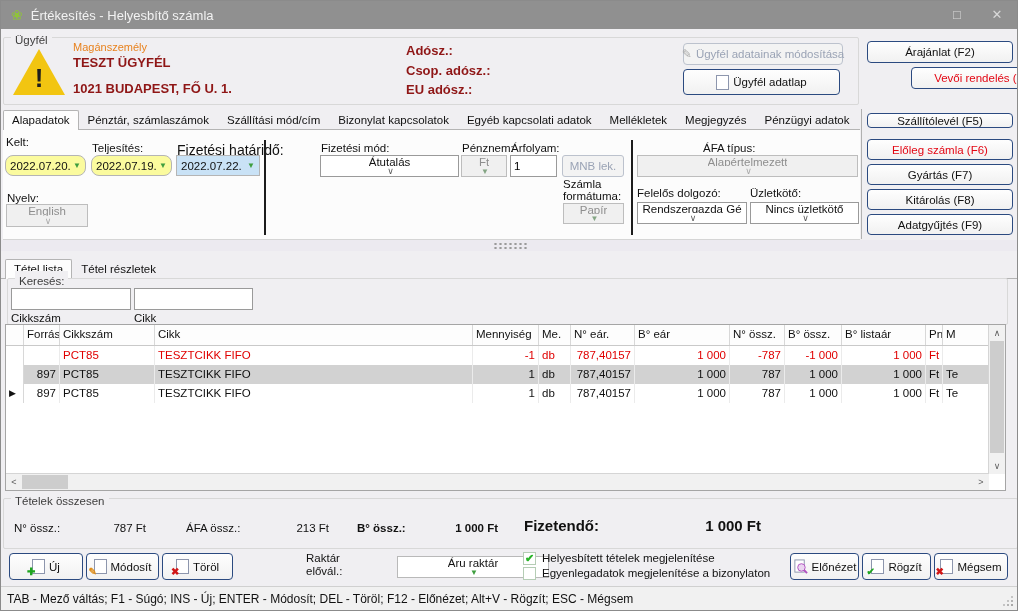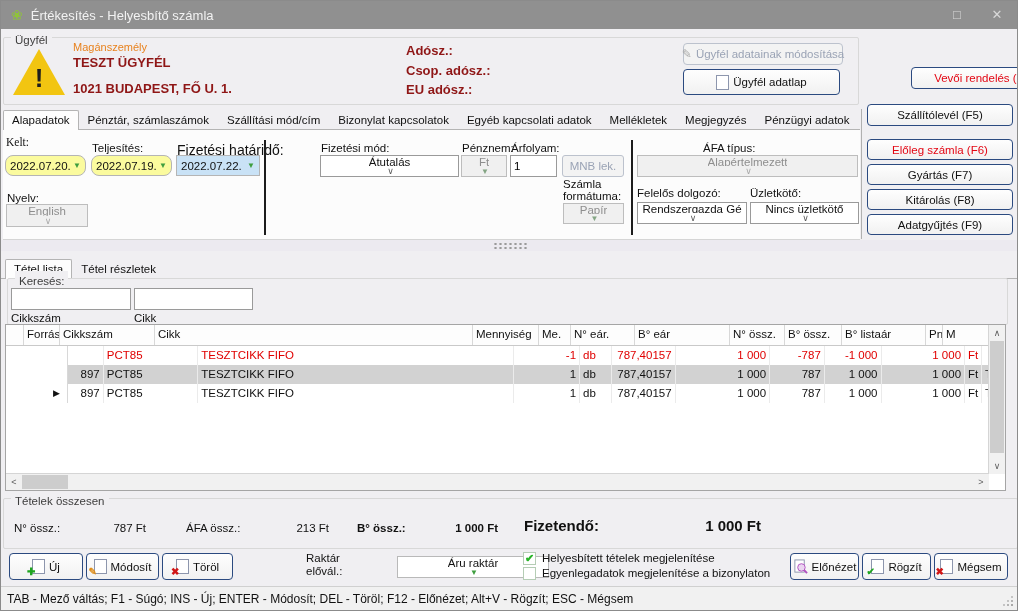--- a/index.html
+++ b/index.html
@@ -55,21 +55,21 @@
   .orange-txt{color:#e8821e;font-size:11px;}
   
   .splitter{position:absolute;background:#eceaf0;}
   .grip{position:absolute;width:34px;height:8px;
         background-image:radial-gradient(circle,#9a9a9a 1px,transparent 1.3px);background-size:5px 4px;}
   
   .grid{position:absolute;border:1px solid #a5a5a5;background:#fff;box-sizing:border-box;overflow:hidden;}
   .grid-main{position:absolute;left:0;top:0;right:16px;bottom:16px;overflow:hidden;background:#fff;}
   .g-head{display:flex;height:20px;border-bottom:1px solid #c9c9c9;background:#fdfdfd;}
   .gh{box-sizing:border-box;padding:3px 3px 0;border-right:1px solid #d8d8d8;overflow:hidden;white-space:nowrap;}
-  .g-row{display:flex;height:19px;padding-left:44px;}
+  .g-row{display:flex;height:19px;}
   .gc{box-sizing:border-box;padding:3px 3px 0;border-right:1px solid #ebebeb;overflow:hidden;white-space:nowrap;}
   .num{text-align:right;}
   .g-row.redrow .gc{color:#e00000;}
   .g-row.selected .gc{background:#d2d2d2;}
   .g-row .gc.w-sel{background:#fff;border-right:1px solid #d8d8d8;font-size:9px;padding-top:4px;}
   .w-sel{width:18px}.w-forras{width:36px}.w-cikkszam{width:95px}.w-cikk{width:318px}.w-menny{width:66px}
   .w-me{width:32px}.w-near{width:64px}.w-bear{width:95px}.w-nossz{width:55px}.w-bossz{width:57px}
   .w-blist{width:84px}.w-pn{width:17px}.w-m{flex:1}
   
   .vscroll{position:absolute;right:0;top:0;bottom:16px;width:16px;background:#f1f1f1;border-left:1px solid #d5d5d5;}
@@ -117,38 +117,41 @@
   <div class="lbl maroon" style="left:405px;top:62px;">Csop. adósz.:</div>
   <div class="lbl maroon" style="left:405px;top:81px;">EU adósz.:</div>
   <div class="btn disabled" style="left:682px;top:42px;width:160px;height:22px;">
     <span class="pencil-only">✎</span>
     <span>Ügyfél adatainak módosítása</span>
   </div>
   <div class="btn" style="left:682px;top:68px;width:157px;height:26px;">
     <span class="pg"></span>
     <span>Ügyfél adatlap</span>
   </div>
+  <div class="btn" style="left:866px;top:40px;width:146px;height:22px;">
+    <span>Árajánlat (F2)</span>
+  </div>
   <div class="btn redtext" style="left:866px;top:66px;width:146px;height:22px;margin-left:44px;">
     <span>Vevői rendelés (F3)</span>
   </div>
 
   <div class="tabs" style="left:2px;top:108px;width:857px;height:21px;">
     <div class="tab active">Alapadatok</div>
     <div class="tab">Pénztár, számlaszámok</div>
     <div class="tab">Szállítási mód/cím</div>
     <div class="tab">Bizonylat kapcsolatok</div>
     <div class="tab">Egyéb kapcsolati adatok</div>
     <div class="tab">Mellékletek</div>
     <div class="tab">Megjegyzés</div>
     <div class="tab">Pénzügyi adatok</div>
   </div>
 
   <div class="abs" style="left:2px;top:129px;width:857px;height:109px;background:#fcfcfc;border-bottom:1px solid #d5d5d5;"></div>
 
-  <div class="lbl" style="left:5px;top:135px;font-family:Liberation Serif, serif;">Kelt:</div>
+  <div class="lbl" style="left:5px;top:135px;">Kelt:</div>
   <div class="datefield yellow" style="left:4px;top:154px;width:81px;height:21px;">
     <span class="val">2022.07.20.</span>
     <span class="garr">▼</span>
   </div>
   <div class="lbl" style="left:91px;top:141px;">Teljesítés:</div>
   <div class="datefield yellow" style="left:90px;top:154px;width:81px;height:21px;">
     <span class="val">2022.07.19.</span>
     <span class="garr">▼</span>
   </div>
   <div class="lbl" style="left:176px;top:141px;font-size:14px;">Fizetési határidő:</div>
@@ -197,21 +200,21 @@
     <span class="val">Rendszergazda Gé</span>
     <span class="arr">∨</span>
   </div>
   <div class="lbl" style="left:749px;top:186px;">Üzletkötő:</div>
   <div class="combo" style="left:749px;top:201px;width:109px;height:22px;">
     <span class="val">Nincs üzletkötő</span>
     <span class="arr">∨</span>
   </div>
 
   <div class="sep-v" style="left:860px;top:108px;height:130px;"></div>
-  <div class="btn" style="left:866px;top:103px;width:146px;height:22px;align-items:center;">
+  <div class="btn" style="left:866px;top:112px;width:146px;height:15px;align-items:center;">
     <span>Szállítólevél (F5)</span>
   </div>
   <div class="btn redtext" style="left:866px;top:138px;width:146px;height:21px;">
     <span>Előleg számla (F6)</span>
   </div>
   <div class="btn" style="left:866px;top:163px;width:146px;height:21px;">
     <span>Gyártás (F7)</span>
   </div>
   <div class="btn" style="left:866px;top:188px;width:146px;height:21px;">
     <span>Kitárolás (F8)</span>

